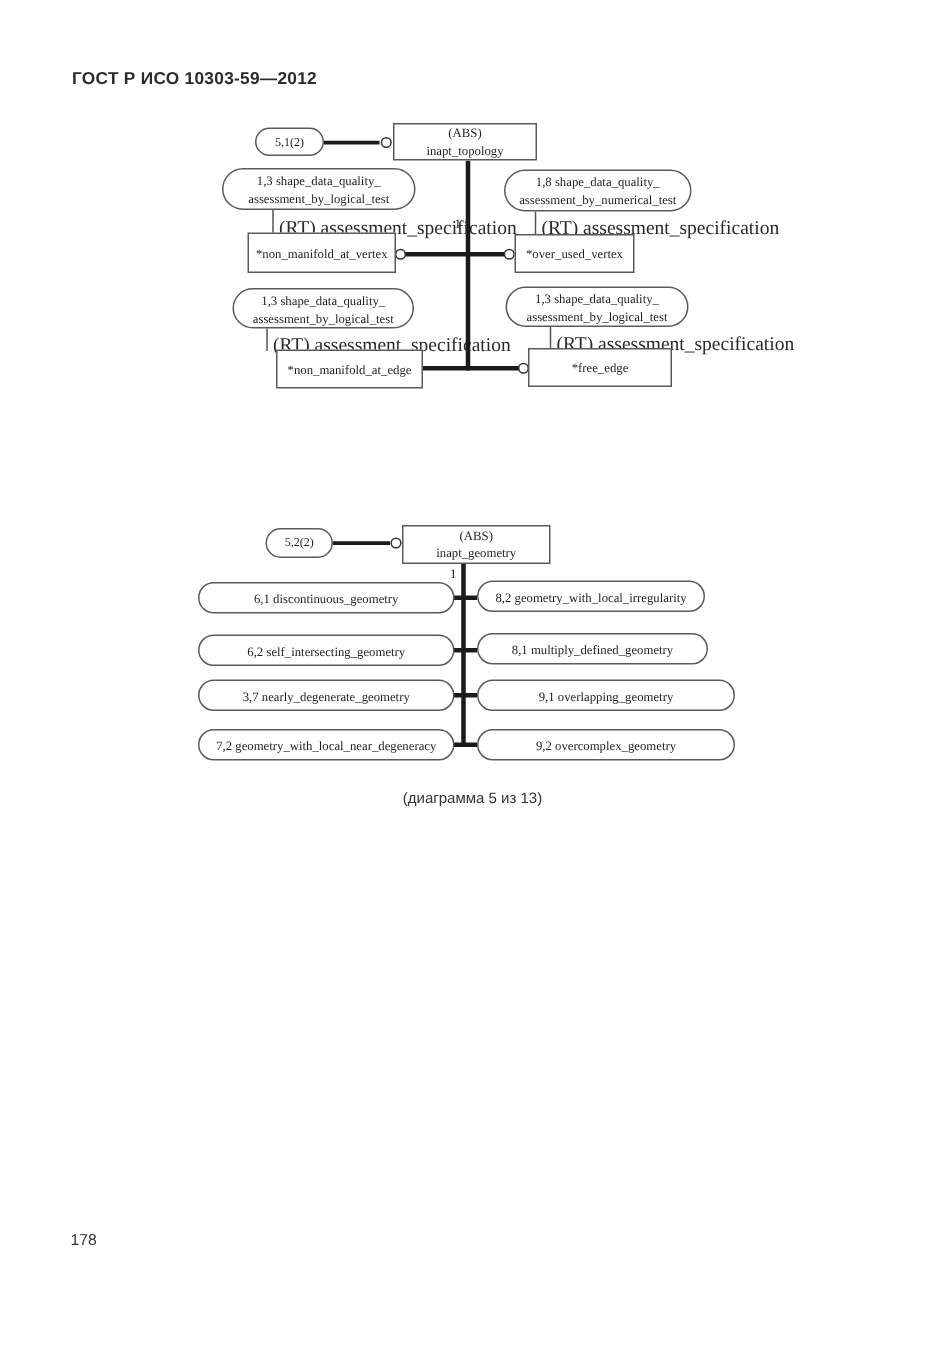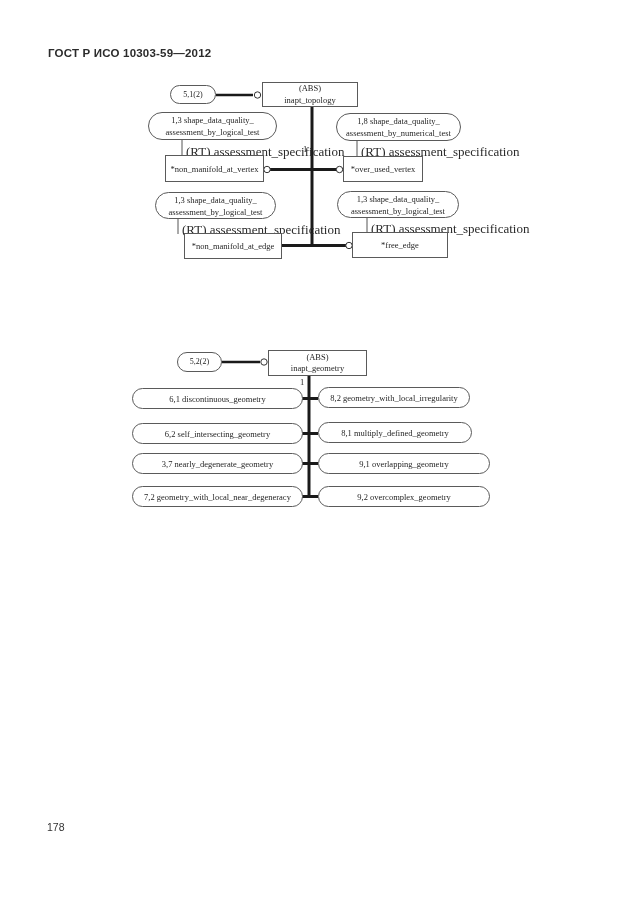--- a/index.html
+++ b/index.html
@@ -125,15 +125,16 @@
 <div class="nbox pill" style="left:132px;top:423px;width:171px;height:21px;">6,2 self_intersecting_geometry</div>
 <div class="nbox pill" style="left:132px;top:453px;width:171px;height:21px;">3,7 nearly_degenerate_geometry</div>
 <div class="nbox pill" style="left:132px;top:486px;width:171px;height:21px;">7,2 geometry_with_local_near_degeneracy</div>
 
 <div class="nbox pill" style="left:318px;top:387px;width:152px;height:21px;">8,2 geometry_with_local_irregularity</div>
 <div class="nbox pill" style="left:318px;top:422px;width:154px;height:21px;">8,1 multiply_defined_geometry</div>
 <div class="nbox pill" style="left:318px;top:453px;width:172px;height:21px;">9,1 overlapping_geometry</div>
 <div class="nbox pill" style="left:318px;top:486px;width:172px;height:21px;">9,2 overcomplex_geometry</div>
 
 <div class="caption">
+  <div>(диаграмма 5 из 13)</div>
 </div>
 
 <div class="pagenum">178</div>
 
 </body></html>

